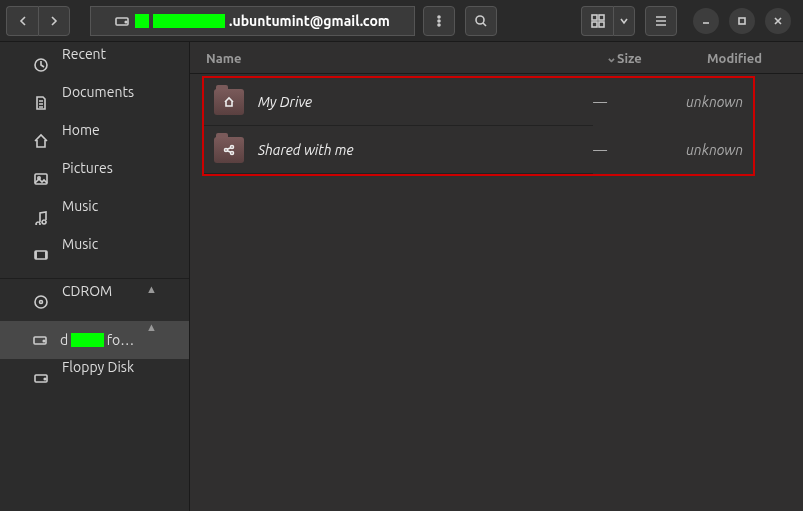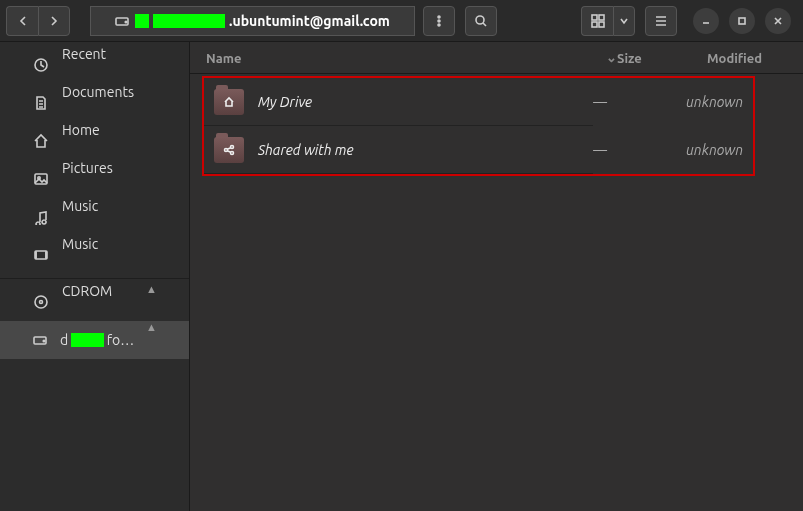--- a/index.html
+++ b/index.html
@@ -284,20 +284,29 @@
             <rect x="2" y="5" width="12" height="7" rx="1"></rect>
             <circle cx="12" cy="9" r="0.8" fill="#ccc"></circle>
           </svg>
         </span>
       <span style="display:flex;align-items:center;gap:3px;overflow:hidden;">
         <span>d</span>
         <span class="redact" style="width:50px"></span>
         <span>fo…</span>
       </span>
       <span class="eject">▲</span>
+    </div>
+    <div class="side-item">
+      <span class="side-icon">
+          <svg width="16" height="16" viewBox="0 0 16 16">
+            <rect x="2" y="5" width="12" height="7" rx="1"></rect>
+            <circle cx="12" cy="9" r="0.8" fill="#ccc"></circle>
+          </svg>
+        </span>
+      <span>Floppy Disk</span>
     </div>
   </div>
 
   <div class="content">
     <div class="header-row">
       <div class="col-name">
         <span>Name</span>
         <span style="flex:1"></span>
         <span class="sort-caret">⌄</span>
       </div>

